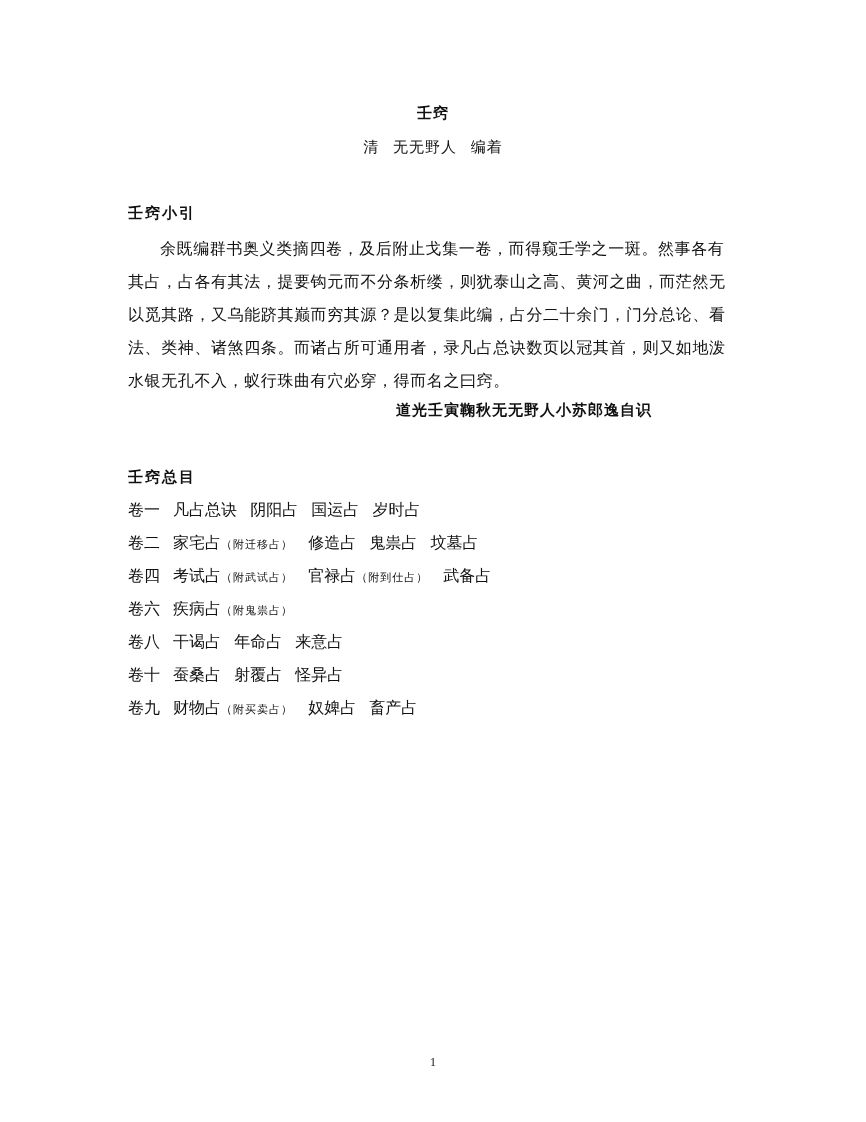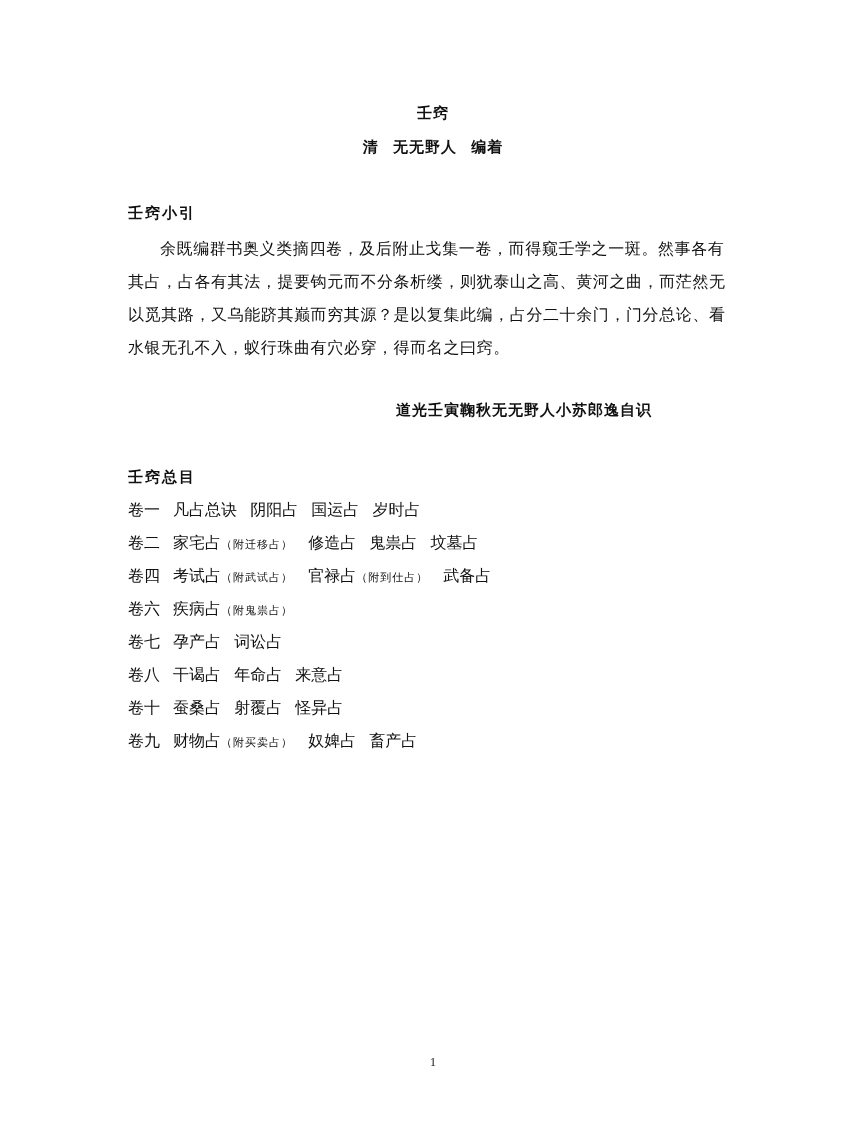--- a/index.html
+++ b/index.html
@@ -30,21 +30,21 @@
       font-weight: bold;
       line-height: 22px;
       letter-spacing: 1px;
     }
     .author {
       position: absolute;
       left: 0; width: 866px;
       top: 136px;
       text-align: center;
       font-size: 15px;
-      font-weight: bold;
+      font-weight: normal;
       line-height: 22px;
       letter-spacing: 1px;
     }
     .author span { margin: 0 4px; }
     .section-head {
       position: absolute;
       left: 128px;
       font-size: 15px;
       font-weight: bold;
       line-height: 22px;
@@ -114,20 +114,21 @@
     <span>无无野人</span>
     <span>编着</span>
   </div>
 
   <div class="section-head preface-head">壬窍小引</div>
 
   <div class="preface-body">
     <span class="preface-line indent">余既编群书奥义类摘四卷，及后附止戈集一卷，而得窥壬学之一斑。然事各有</span>
     <span class="preface-line">其占，占各有其法，提要钩元而不分条析缕，则犹泰山之高、黄河之曲，而茫然无</span>
     <span class="preface-line">以觅其路，又乌能跻其巅而穷其源？是以复集此编，占分二十余门，门分总论、看</span>
+    <span class="preface-line">法、类神、诸煞四条。而诸占所可通用者，录凡占总诀数页以冠其首，则又如地泼</span>
     <span class="preface-line">水银无孔不入，蚁行珠曲有穴必穿，得而名之曰窍。</span>
   </div>
 
   <div class="signature">道光壬寅鞠秋无无野人小苏郎逸自识</div>
 
   <div class="section-head toc-head">壬窍总目</div>
 
   <ul class="toc-list">
     <li class="toc-row">
       <span class="vol">卷一</span>
@@ -147,25 +148,20 @@
       <span class="vol">卷四</span>
       <span>考试占</span><span class="note">（附武试占）</span>
       <span>官禄占</span><span class="note">（附到仕占）</span>
       <span class="item">武备占</span>
     </li>
     <li class="toc-row">
       <span class="vol">卷六</span>
       <span>疾病占</span><span class="note">（附鬼祟占）</span>
     </li>
     <li class="toc-row">
-      <span class="vol">卷七</span>
-      <span class="item">孕产占</span>
-      <span class="item">词讼占</span>
-    </li>
-    <li class="toc-row">
       <span class="vol">卷八</span>
       <span class="item">干谒占</span>
       <span class="item">年命占</span>
       <span class="item">来意占</span>
     </li>
     <li class="toc-row">
       <span class="vol">卷十</span>
       <span class="item">蚕桑占</span>
       <span class="item">射覆占</span>
       <span class="item">怪异占</span>

